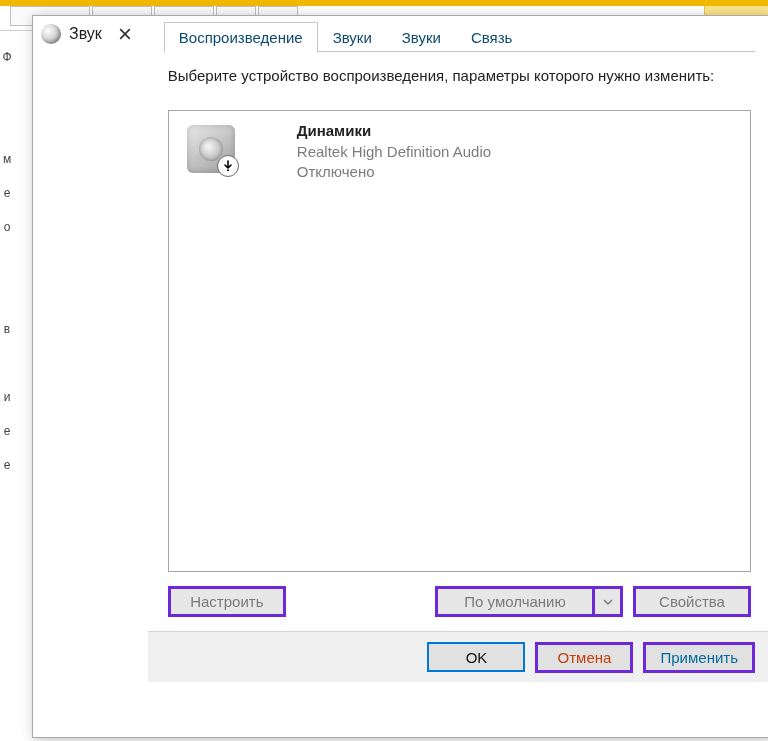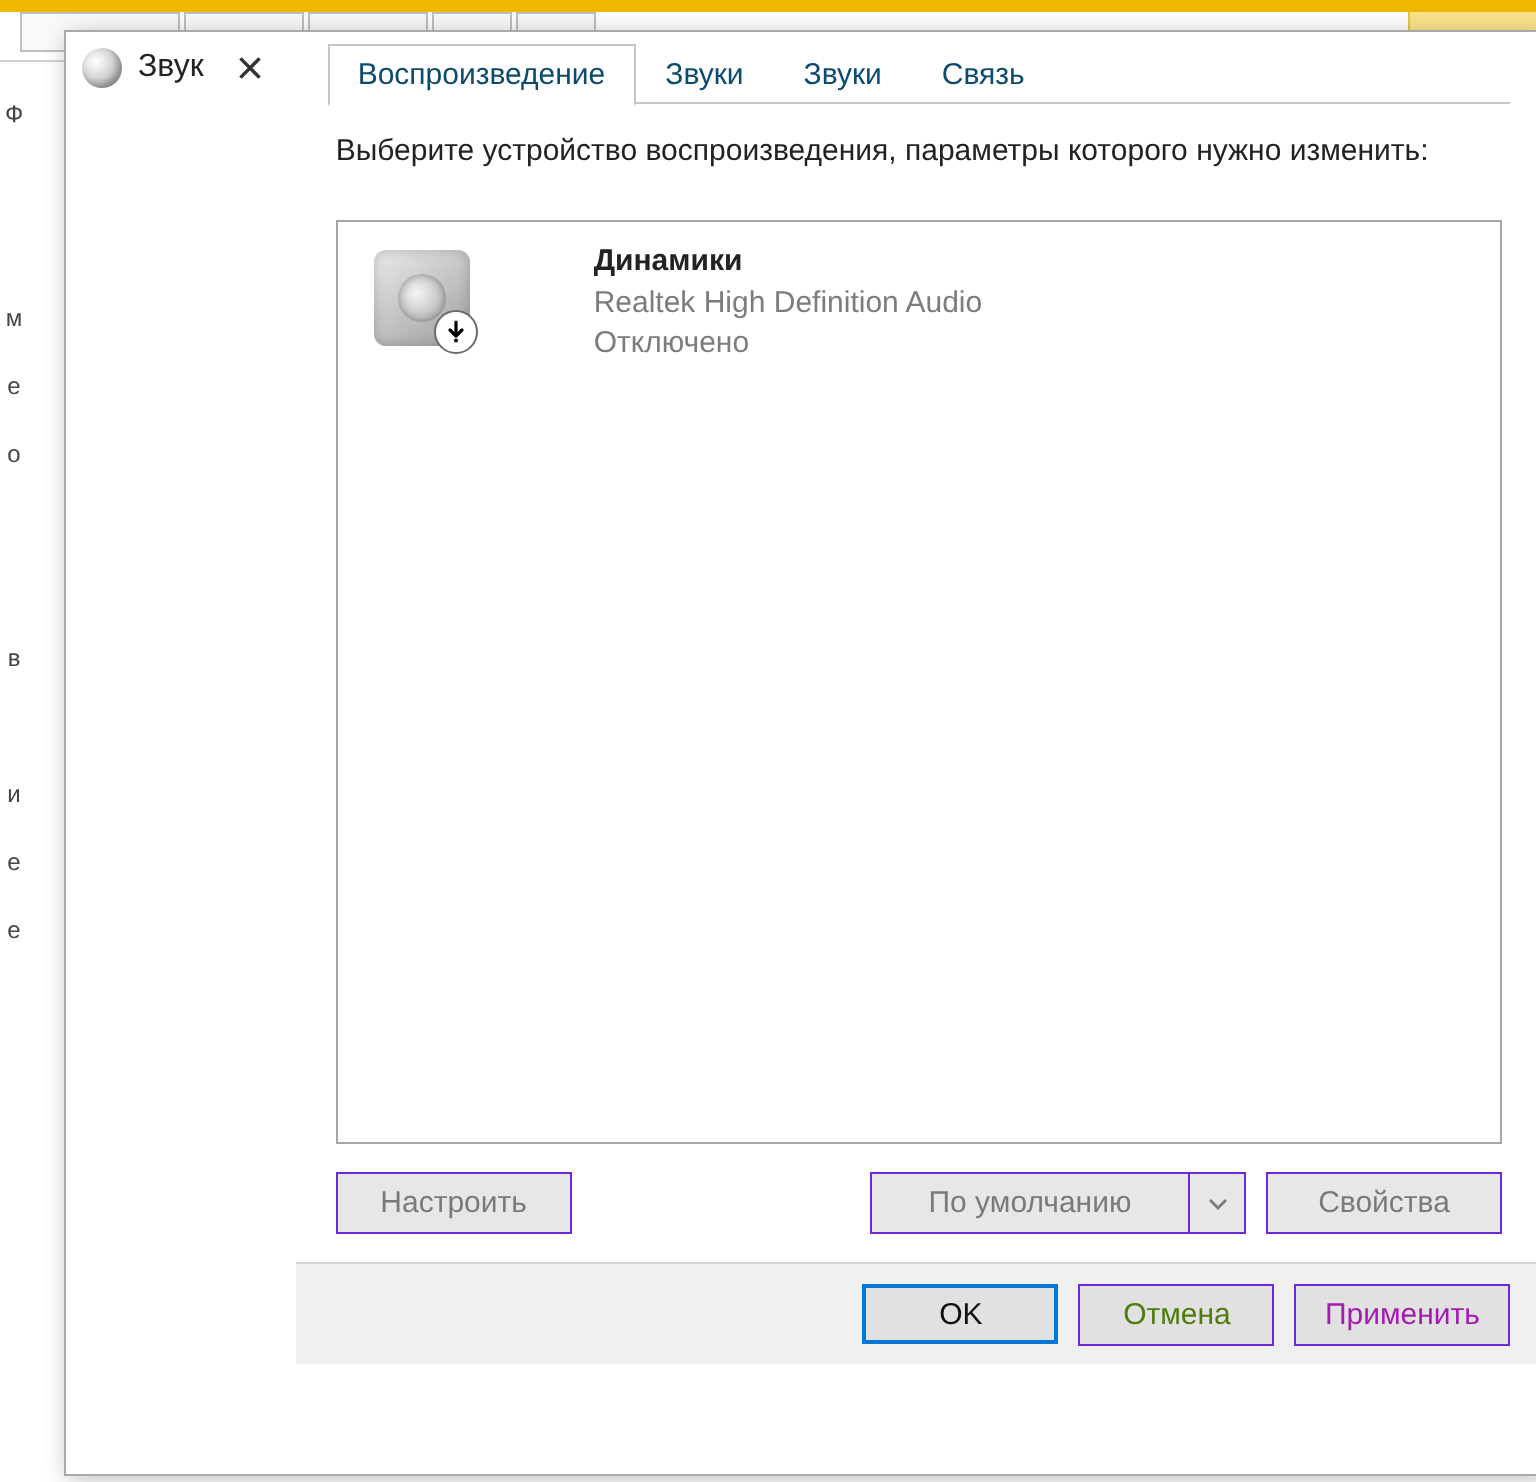--- a/index.html
+++ b/index.html
@@ -170,30 +170,30 @@
   .mid-buttons{
     margin: 14px 4px 0 4px;
     display:flex; align-items:center;
     gap: 10px;
   }
   .mid-buttons .spacer{ flex:1; }
   .winbtn{
     height: 31px;
     min-width: 118px;
     padding: 0 14px;
-    border: 1px solid #6d28d9;
+    border: 3px solid #6d28d9;
     background: #e7e7e7;
     color: #7a7a7a;
     font-size: 15px;
     display:inline-flex; align-items:center; justify-content:center;
     cursor: default;
   }
   .winbtn.enabled{
     background:#e1e1e1;
-    color:#4d7c0f;
+    color:#c2410c;
     cursor:pointer;
   }
   .splitbtn{
     display:flex;
   }
   .splitbtn .main{
     min-width: 160px;
   }
   .splitbtn .chev{
     width:28px; min-width:28px;
@@ -209,21 +209,21 @@
 
   .bottom-bar{
     height:50px;
     background:#f0f0f0;
     display:flex; align-items:center; justify-content:flex-end;
     gap:10px; padding: 0 16px;
     margin: 0 -16px;
   }
   .bottom-bar .winbtn{ min-width:98px; background:#e1e1e1; }
   .bottom-bar .ok{ border-color:#0078d7; color:#111; background:#e1e1e1; border-width:2px; height:30px;}
-  .bottom-bar .apply{ color:#a21caf; }
+  .bottom-bar .apply{ color:#0369a1; }
 </style>
 </head>
 <body>
 
 <div class="behind">
   <div class="ribbon-top"></div>
   <div class="ribbon-bar">
     <div class="ribbon-cell"></div>
     <div class="ribbon-cell" style="width:60px"></div>
     <div class="ribbon-cell" style="width:60px"></div>

